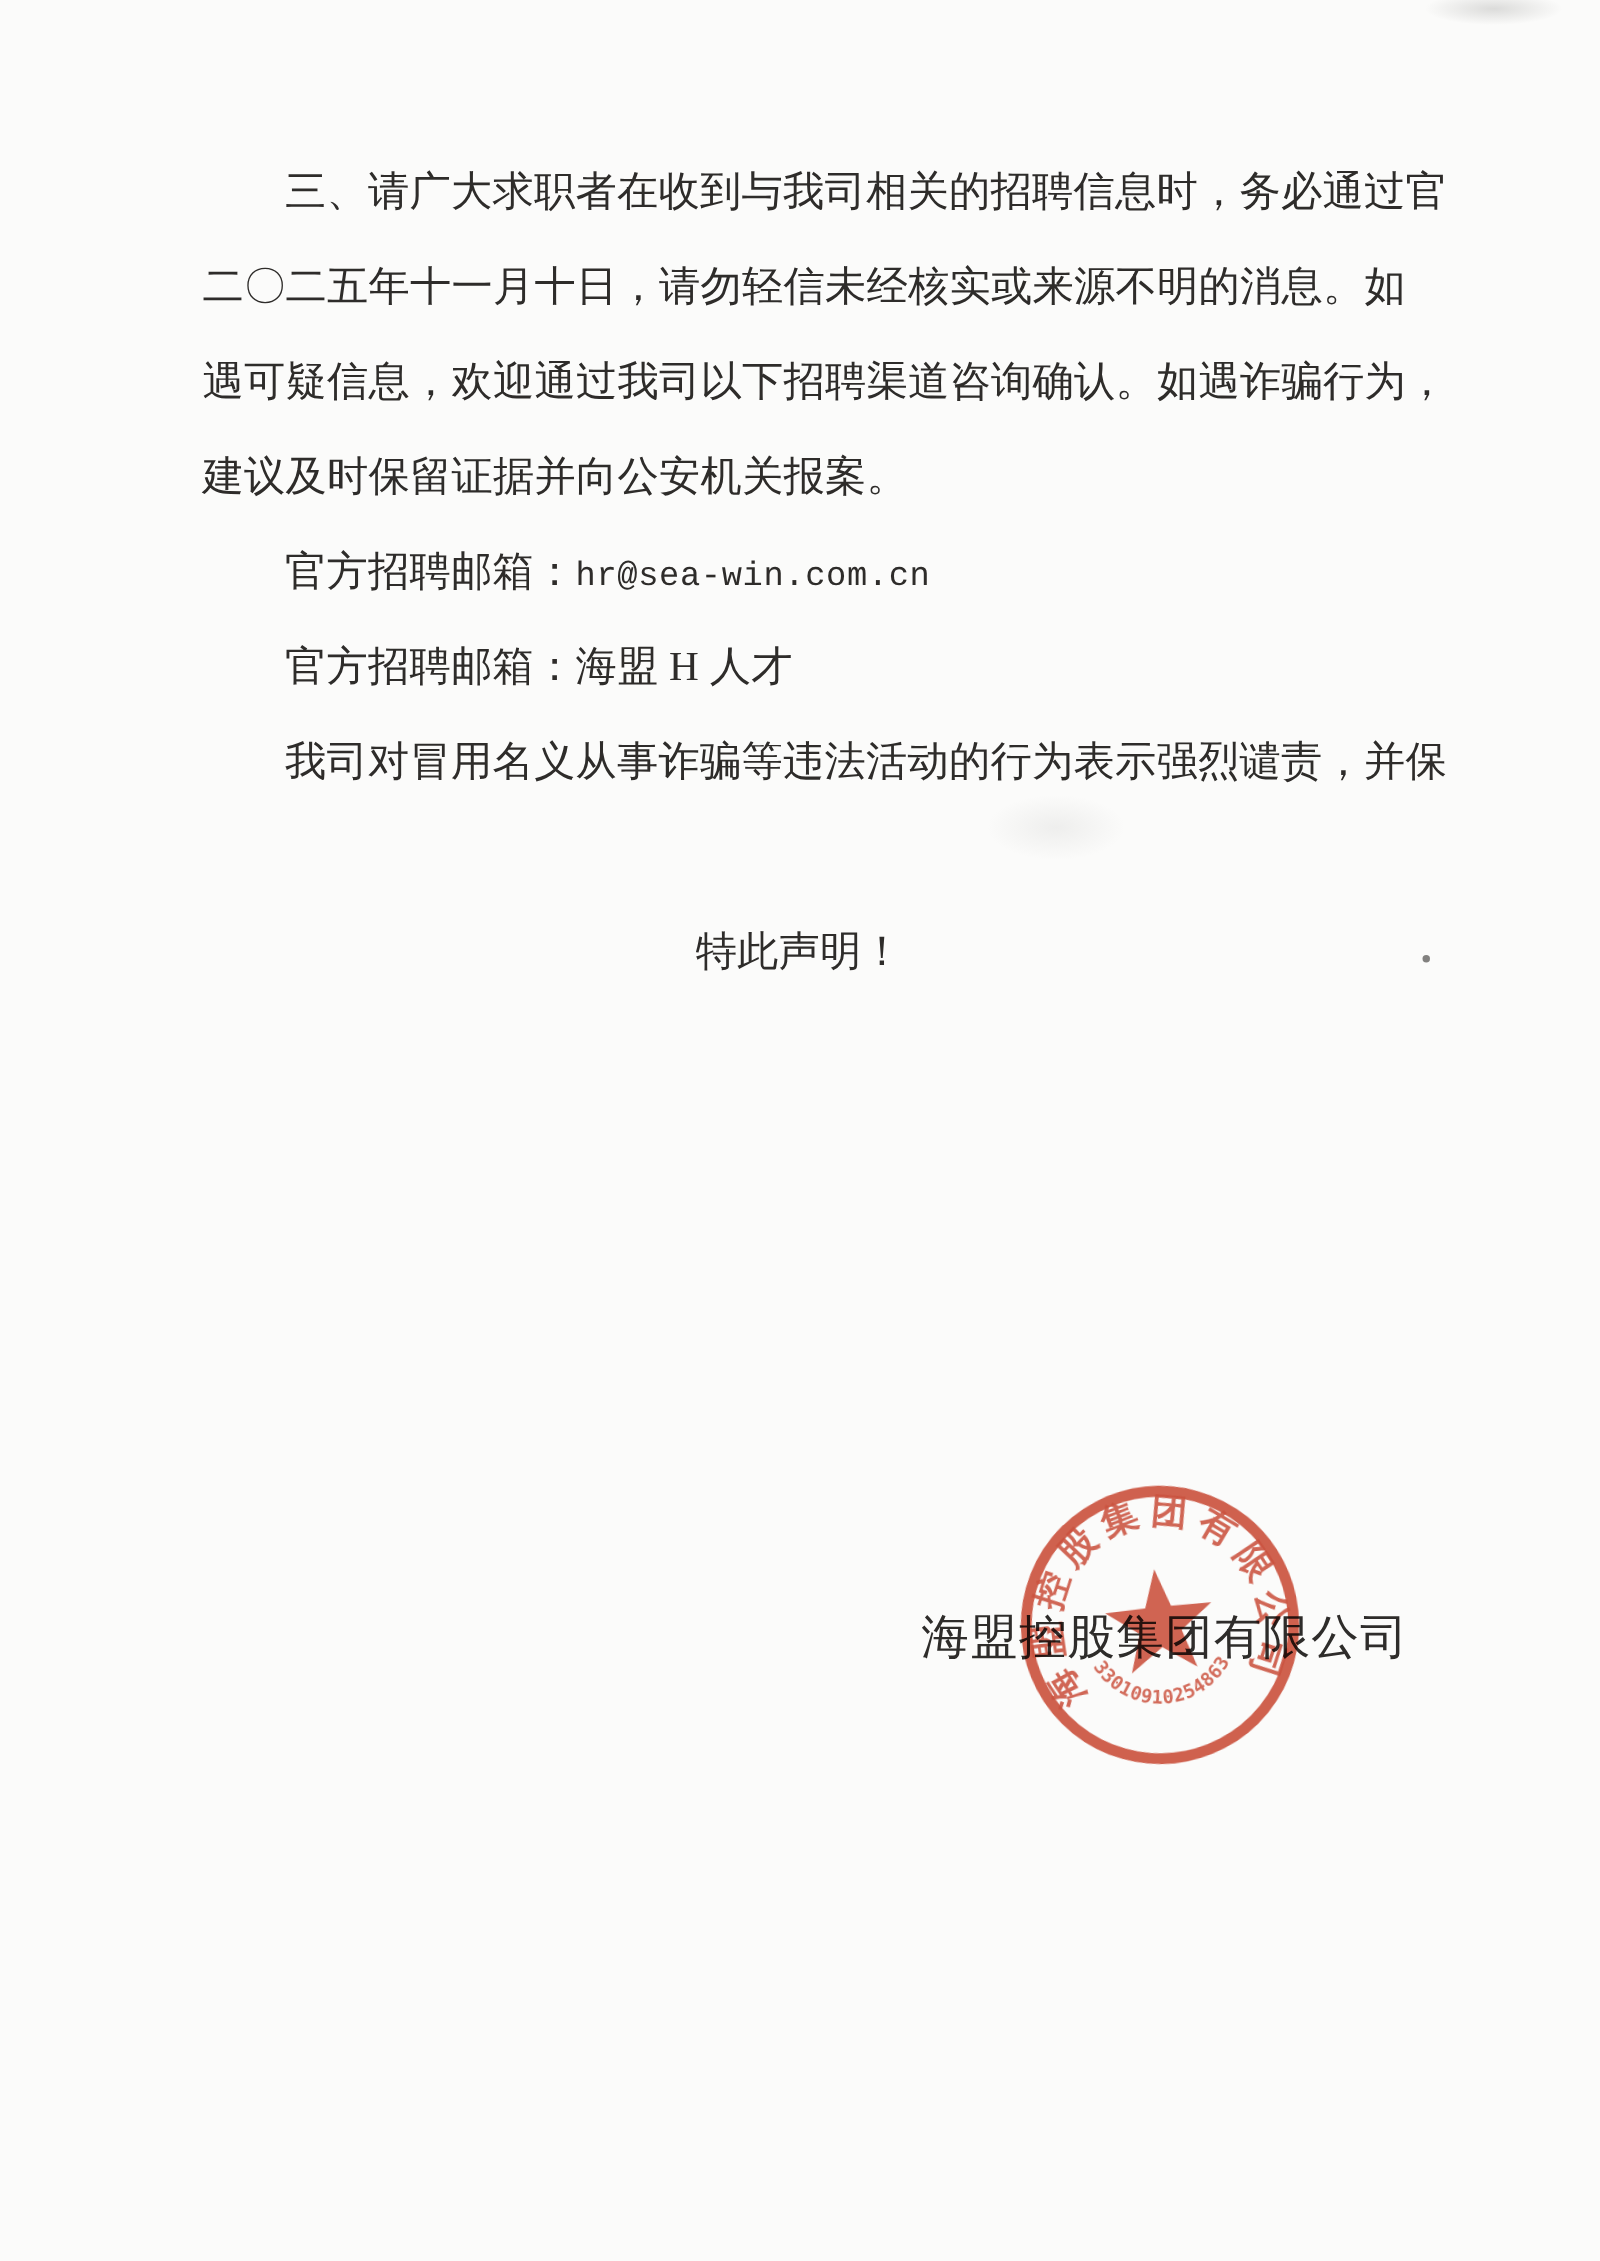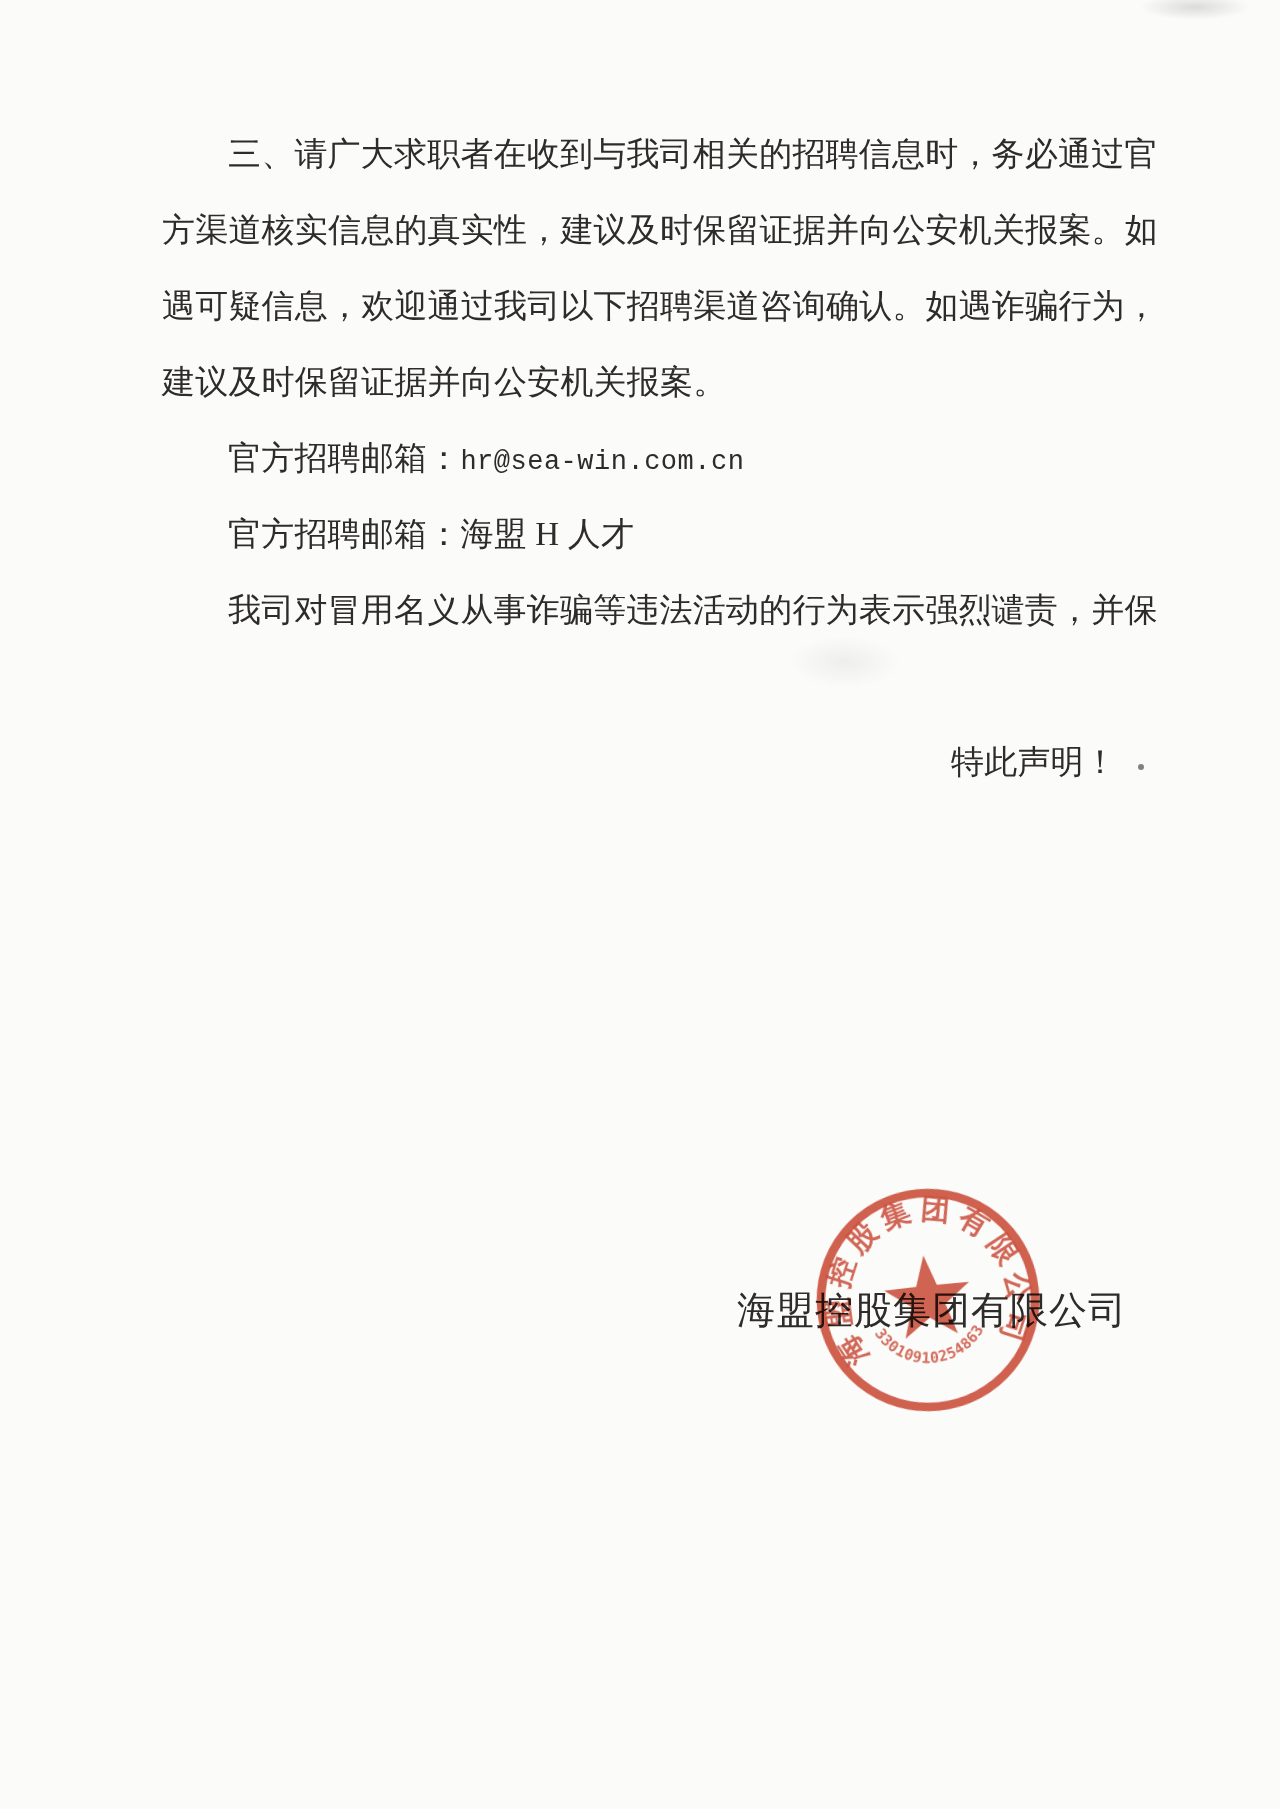--- a/index.html
+++ b/index.html
@@ -34,21 +34,21 @@
   .indent { text-indent: 66px; }
   .mono {
     font-family: "Liberation Mono", "DejaVu Sans Mono", monospace;
     font-size: 27px;
     letter-spacing: 0.5px;
     margin-top: 40px;
   }
   .spacer { height: 76px; }
   .declaration-line {
     height: 76px; line-height: 76px;
-    text-align: right;
+    text-align: center;
     padding-right: 45px;
     white-space: nowrap;
   }
 
   
   .signature {
     position: absolute;
     left: 737px;
     top: 1270px;
     font-size: 38px;
@@ -108,21 +108,21 @@
 </head>
 <body>
 
 <div class="page">
 
   <div class="smudge smudge-top"></div>
   <div class="smudge smudge-mid"></div>
 
   <div class="letter-body">
     <div class="line indent">三、请广大求职者在收到与我司相关的招聘信息时，务必通过官</div>
-    <div class="line">方渠道核实信息的真实性，建议及时保留证据并向公安机关报案。如</div>
+    <div class="line">二〇二五年十一月十日，请勿轻信未经核实或来源不明的消息。如</div>
     <div class="line">遇可疑信息，欢迎通过我司以下招聘渠道咨询确认。如遇诈骗行为，</div>
     <div class="line">建议及时保留证据并向公安机关报案。</div>
 
     <div class="line indent">
       <span>官方招聘邮箱：</span><span class="mono">hr@sea-win.com.cn</span>
     </div>
 
     <div class="line indent">
       <span>官方招聘邮箱：</span><span>海盟 H 人才</span>
     </div>

